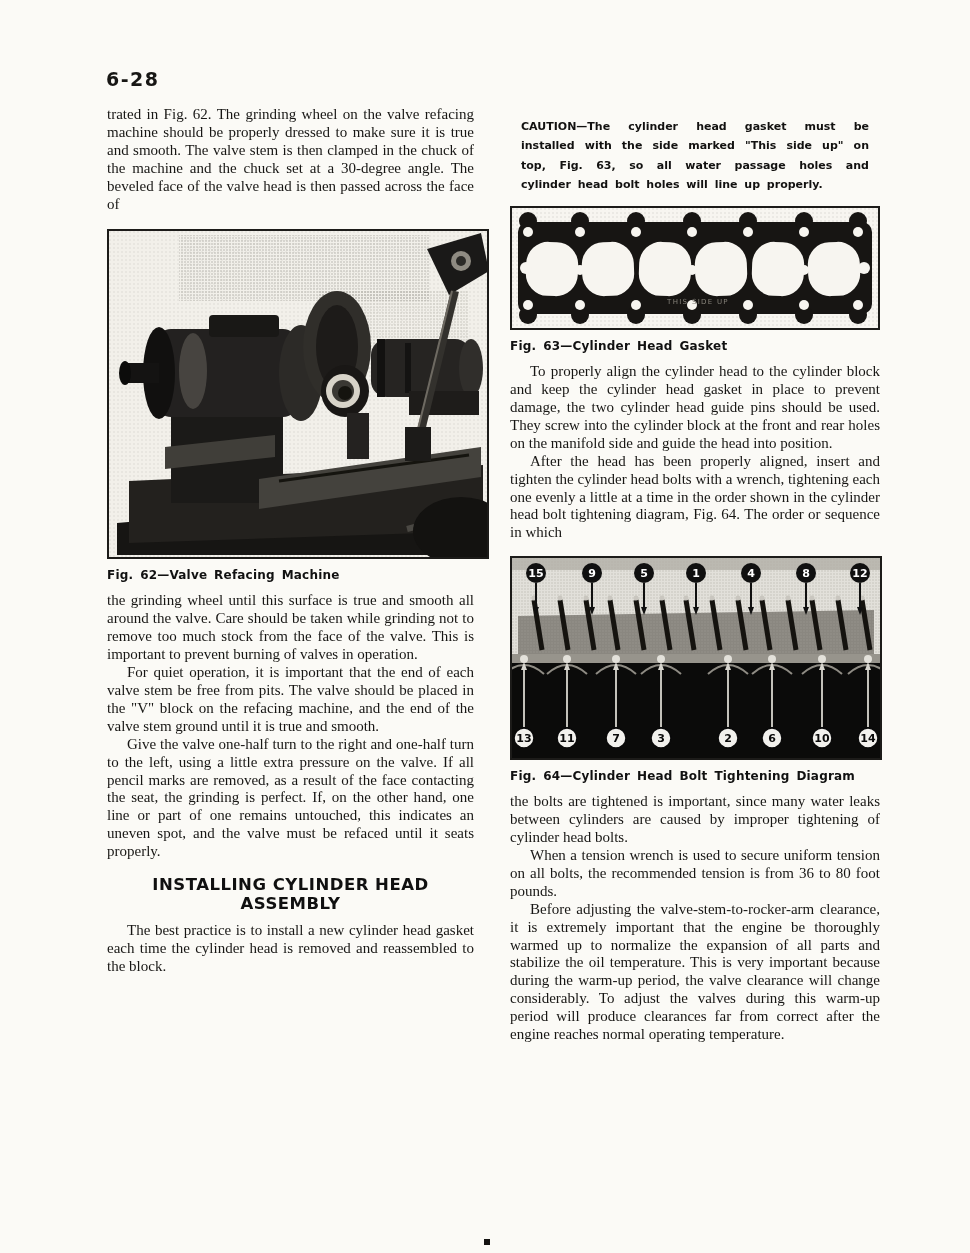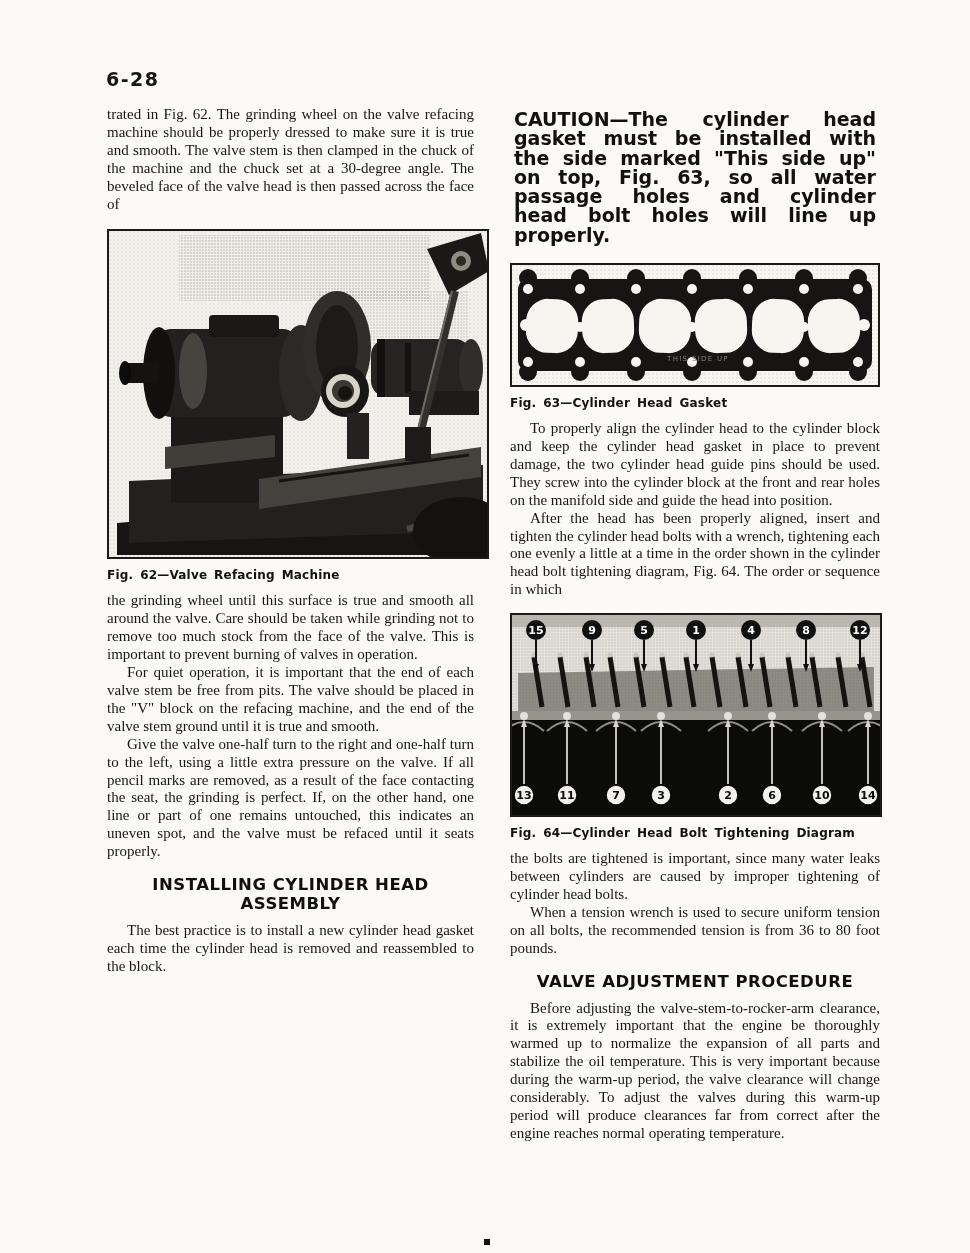--- a/index.html
+++ b/index.html
@@ -14,29 +14,29 @@
     font-family:"DejaVu Sans",sans-serif;font-weight:bold;
     font-size:19px;letter-spacing:1.5px;
   }
   .col{position:absolute;top:106px;}
   .col-left{left:107px;width:367px;}
   .col-right{left:510px;width:370px;}
   p.body{margin:0;font-size:15px;line-height:17.9px;text-align:justify;}
   p.indent{text-indent:20px;}
   .caution{
     font-family:"DejaVu Sans",sans-serif;font-weight:bold;
-    font-size:19px;line-height:19.3px;text-align:justify;
-    word-spacing:3px;margin:4px;color:#121110;
+    font-size:11px;line-height:19.3px;text-align:justify;
+    word-spacing:3px;margin:11px;color:#121110;
   }
   .figure{
     border:2px solid #1c1b19;background:#f3f1ec;
     box-sizing:content-box;line-height:0;
   }
   .fig62-box{width:378px;height:326px;margin-top:16px;}
-  .fig63-box{width:366px;height:120px;margin-top:18px;}
+  .fig63-box{width:366px;height:120px;margin-top:12px;}
   .fig64-box{width:368px;height:200px;margin-top:14px;}
   .fig-caption{
     font-family:"DejaVu Sans",sans-serif;font-weight:bold;
     font-size:12px;text-align:left;margin:9px 0 10px;
     word-spacing:2.5px;letter-spacing:0.2px;color:#111;
   }
   .section-heading{
     font-family:"DejaVu Sans",sans-serif;font-weight:bold;
     font-size:16.5px;text-align:center;letter-spacing:0.5px;
     margin:14px 0 9px;color:#101010;
@@ -339,17 +339,16 @@
         <text x="310" y="184">10</text>
         <text x="356" y="184">14</text>
       </g>
     </svg>
   </div>
   <div class="fig-caption">Fig. 64—Cylinder Head Bolt Tightening Diagram</div>
 
   <p class="body">the bolts are tightened is important, since many water leaks between cylinders are caused by improper tightening of cylinder head bolts.</p>
   <p class="body indent">When a tension wrench is used to secure uniform tension on all bolts, the recommended tension is from 36 to 80 foot pounds.</p>
 
-  <div class="section-heading">VALVE ADJUSTMENT PROCEDURE</div>
   <p class="body indent">Before adjusting the valve-stem-to-rocker-arm clearance, it is extremely important that the engine be thoroughly warmed up to normalize the expansion of all parts and stabilize the oil temperature. This is very important because during the warm-up period, the valve clearance will change considerably. To adjust the valves during this warm-up period will produce clearances far from correct after the engine reaches normal operating temperature.</p>
 </div>
 
 <div class="bottom-mark"></div>
 
 </body></html>

